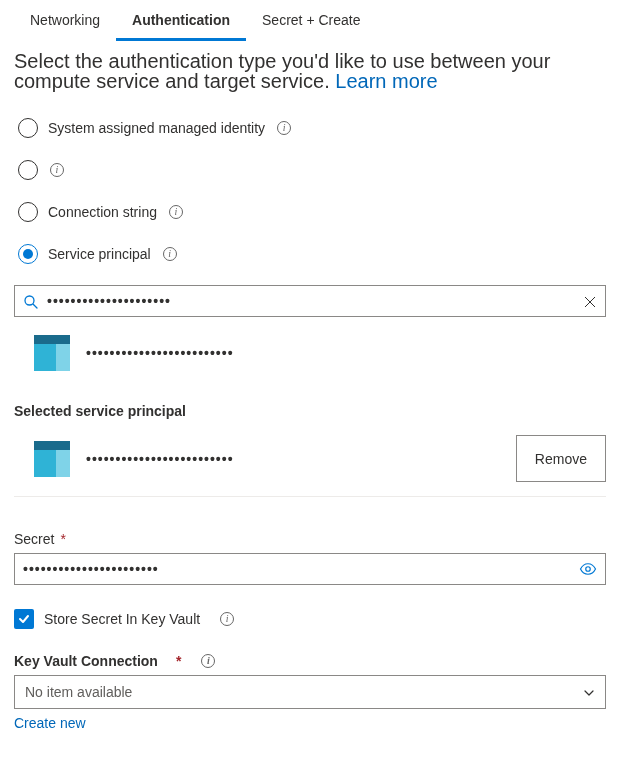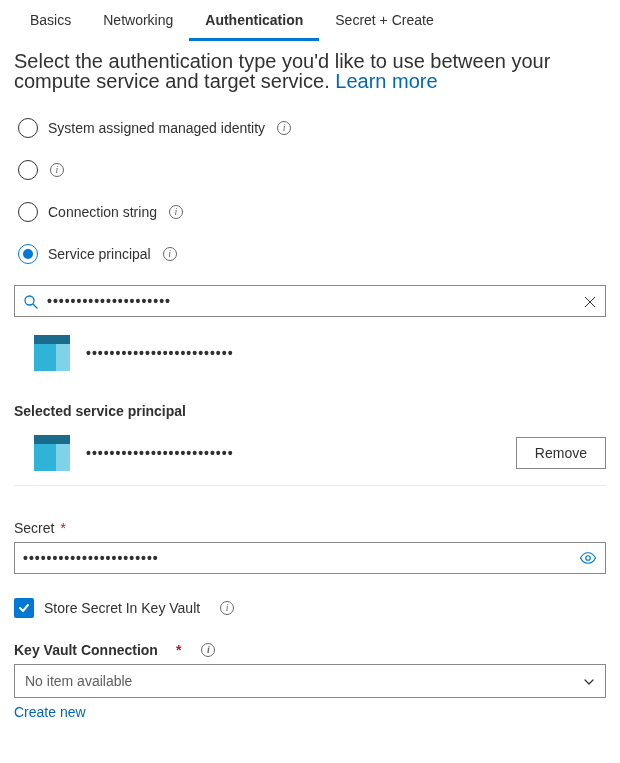--- a/index.html
+++ b/index.html
@@ -52,21 +52,21 @@
   
   .result-row{display:flex;align-items:center;gap:16px;padding:6px 0 6px 20px;margin-bottom:26px;}
   .app-tile{width:36px;height:36px;flex:none;}
   .app-tile svg{display:block;}
   .result-label{letter-spacing:1px;font-size:14px;font-weight:700;}
   
   .section-label{font-weight:600;font-size:14px;margin:14px 0 10px;}
   .sel-row{display:flex;align-items:center;padding:6px 0 14px 20px;border-bottom:1px solid #edebe9;}
   .sel-label{flex:1;letter-spacing:1px;font-size:14px;font-weight:700;margin-left:16px;}
   .btn{
-    height:32px;padding:0 18px;border:1px solid var(--border);background:#fff;font-size:14px;color:#323130;cursor:pointer;font-family:inherit;
+    height:47px;padding:0 18px;border:1px solid var(--border);background:#fff;font-size:14px;color:#323130;cursor:pointer;font-family:inherit;
   }
   
   .field-label{font-size:14px;color:#323130;margin-top:34px;margin-bottom:6px;display:flex;align-items:center;gap:6px;}
   .req{color:var(--req);}
   .textinput{
     display:flex;align-items:center;height:32px;border:1px solid var(--border);padding:0 8px;gap:8px;
   }
   .textinput .mask{flex:1;letter-spacing:1px;font-size:14px;font-weight:700;}
   .eye-icon{color:var(--accent);cursor:pointer;flex:none;}
   
@@ -82,21 +82,20 @@
   .linkish{color:var(--link);font-size:14px;margin-top:6px;display:inline-block;cursor:pointer;}
   svg{display:inline-block;vertical-align:middle;}
 </style>
 </head>
 <body>
 
 
 
 
 <div class="tabs">
-  <div class="tab">Basics</div>
   <div class="tab">Networking</div>
   <div class="tab selected">Authentication</div>
   <div class="tab">Secret + Create</div>
 </div>
 
 
 <div class="intro">
   <span>Select the authentication type you'd like to use between your compute service and target service. </span>
   <a href="#">Learn more</a>
 </div>

